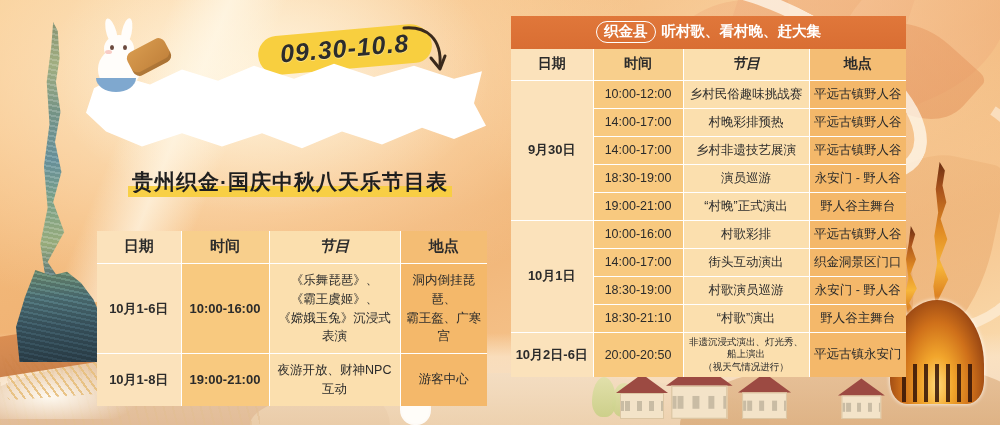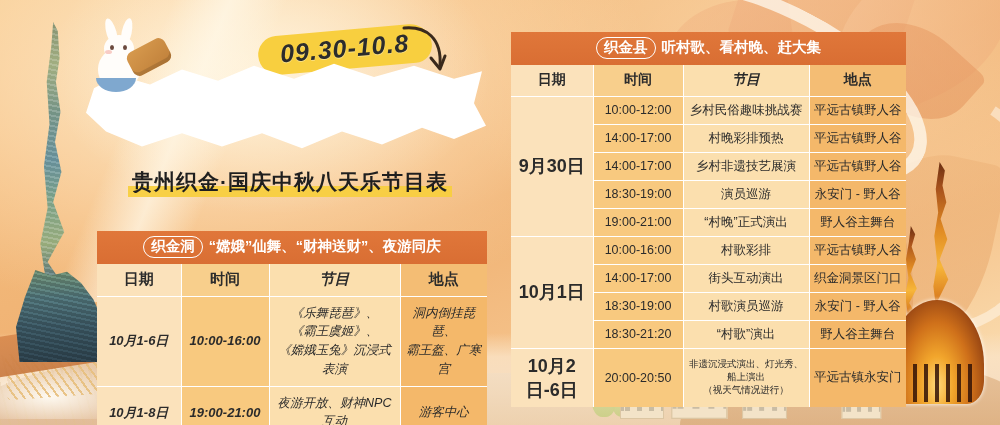--- a/index.html
+++ b/index.html
@@ -221,34 +221,34 @@
   .c-date { background: #fbe2bb; }
   .c-time { background: #f8c97f; }
   .c-prog { background: #fbdfae; }
   .c-loc  { background: #f4b86a; }
   .h-date { background: #fbe2bb; }
   .h-time { background: #f8cf8c; }
   .h-prog { background: #fbdfae; font-style: italic; }
   .h-loc  { background: #f4bd74; }
 
   
-  #table-right { left: 511px; top: 32px; width: 395px; }
+  #table-right { left: 511px; top: 16px; width: 395px; }
   #table-right table { width: 395px; }
   #table-right .cap { font-size: 14.5px; }
   #table-right th { font-size: 14px; padding: 6px 0 7px 0; }
   #table-right td { font-size: 12.5px; padding: 5px 2px; }
-  #table-right td.c-date { font-size: 18px; font-weight: bold; }
+  #table-right td.c-date { font-size: 13px; font-weight: bold; }
   #table-right td.two-line { font-size: 9.5px; line-height: 1.35; padding: 3px 2px; }
 
   
   #table-left { left: 97px; top: 231px; width: 390px; }
   #table-left table { width: 390px; }
   #table-left .cap { font-size: 14.5px; }
   #table-left th { font-size: 15px; padding: 6px 0 7px 0; }
-  #table-left td { font-size: 12.5px; padding: 7px 3px; line-height: 1.5; font-style: italic; }
+  #table-left td { font-size: 12.5px; padding: 7px 3px; line-height: 1.5; }
   #table-left td.c-date, #table-left td.c-time { font-weight: bold; font-size: 13px; }
 </style>
 </head>
 <body>
 
 <div id="poster">
 
   <div class="deco glow-top-left"></div>
   <div class="deco sunray"></div>
 
@@ -396,38 +396,35 @@
             <td class="c-time">14:00-17:00</td>
             <td class="c-prog">街头互动演出</td>
             <td class="c-loc">织金洞景区门口</td>
           </tr>
           <tr>
             <td class="c-time">18:30-19:00</td>
             <td class="c-prog">村歌演员巡游</td>
             <td class="c-loc">永安门 - 野人谷</td>
           </tr>
           <tr>
-            <td class="c-time">18:30-21:20</td>
+            <td class="c-time">18:30-21:10</td>
             <td class="c-prog">“村歌”演出</td>
             <td class="c-loc">野人谷主舞台</td>
           </tr>
           <tr>
             <td class="c-date" rowspan="1">10月2日-6日</td>
             <td class="c-time">20:00-20:50</td>
             <td class="c-prog two-line">非遗沉浸式演出、灯光秀、船上演出<br>（视天气情况进行）</td>
             <td class="c-loc">平远古镇永安门</td>
           </tr>
         </tbody>
     </table>
   </div>
 
   <div class="tbl" id="table-left">
-    <div class="cap">
-      <span class="badge">织金洞</span><span>“嫦娥”仙舞、“财神送财”、夜游同庆</span>
-    </div>
     <table>
       <colgroup>
           <col style="width:84px">
           <col style="width:88px">
           <col style="width:131px">
           <col style="width:87px">
         </colgroup>
       <thead>
         <tr>
           <th class="h-date">日期</th>

